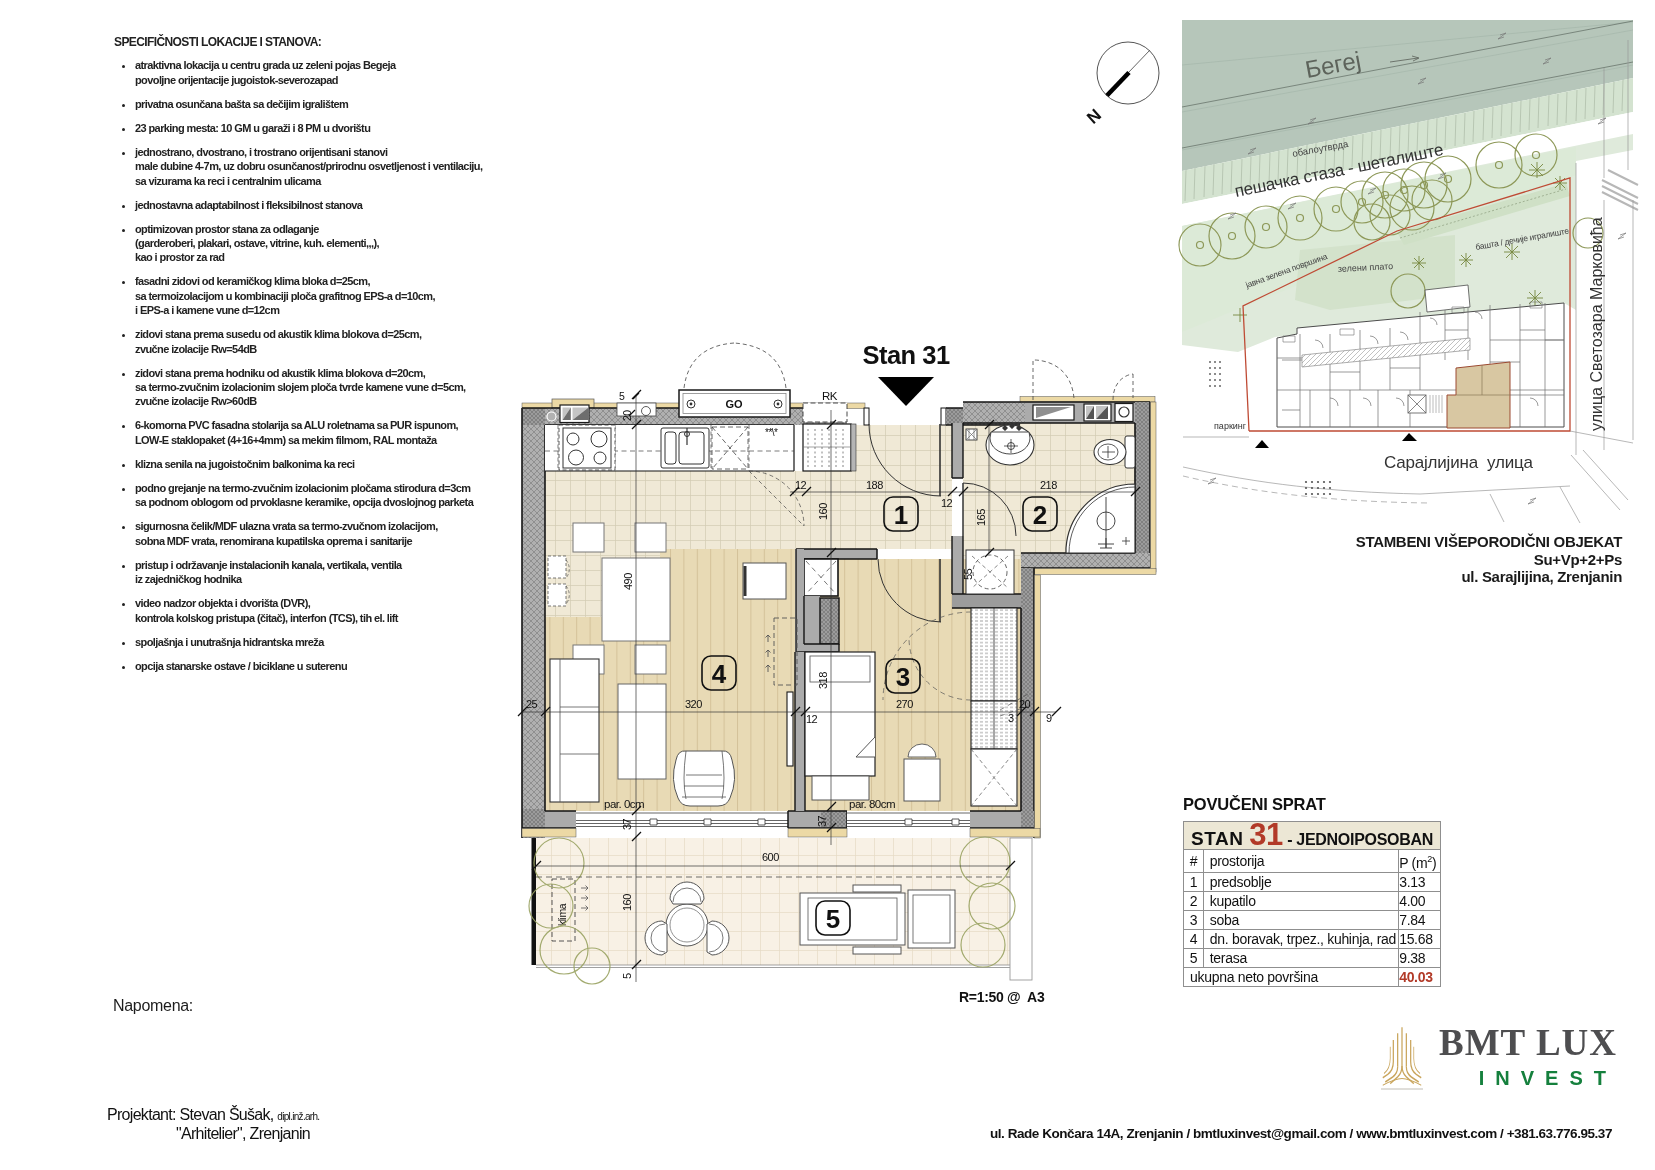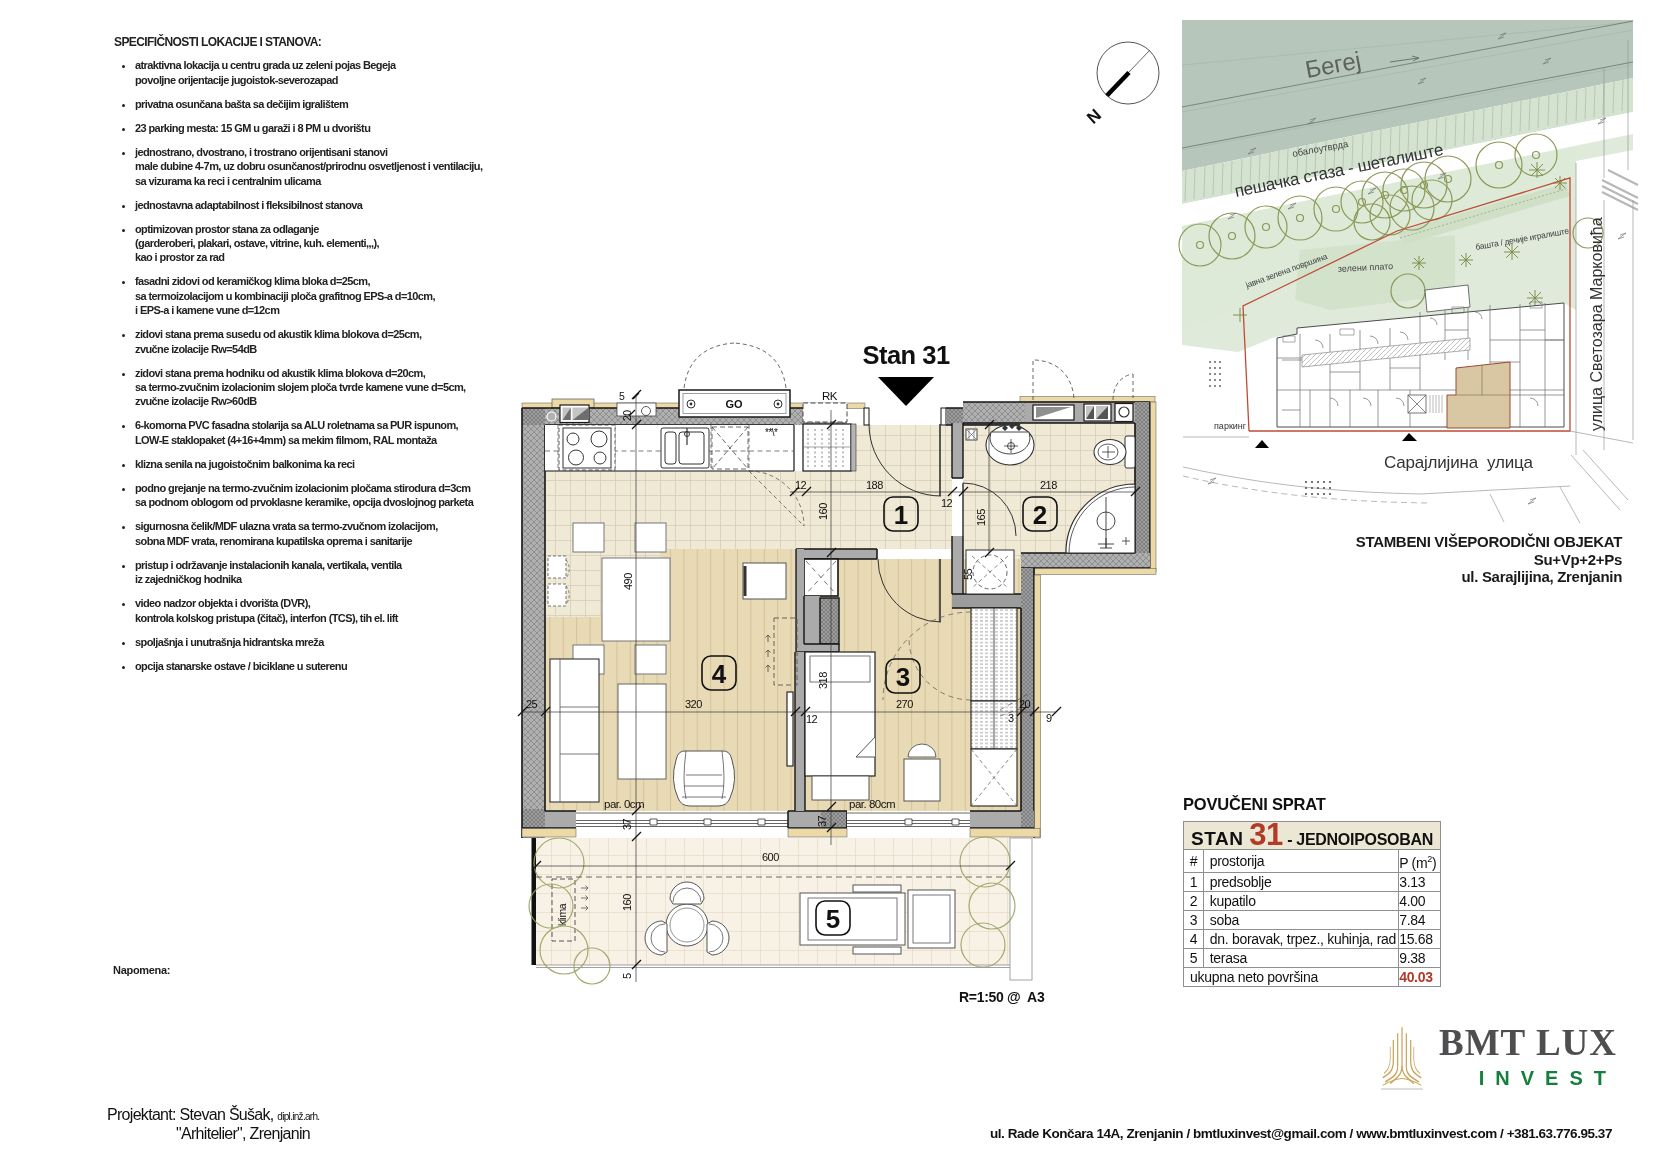--- a/index.html
+++ b/index.html
@@ -10,39 +10,39 @@
 #specs ul{margin:0;padding:0 0 0 21px;list-style:disc;}
 #specs li{margin-bottom:9.6px;}
 .rtxt{right:33px;top:533px;text-align:right;font-weight:bold;font-size:15px;line-height:17.6px;color:#1a1a1a;letter-spacing:-0.3px;}
 #pov{left:1183px;top:795px;font-weight:bold;font-size:16.5px;color:#111;letter-spacing:-0.2px;}
 #tbl{left:1183px;top:821px;width:258px;border:1px solid #777;border-collapse:collapse;font-size:14px;color:#111;letter-spacing:-0.3px;}
 #tbl td{border:1px solid #8f8f8f;padding:0 0 0 6px;height:18px;line-height:18px;}
 #tbl .hd{background:#ece7d5;text-align:center;padding:0 4px;height:24px;}
 #tbl .c{text-align:center;padding:0;}
 #tbl .n{padding:0;}
 .red{color:#b23a28;}
-#nap{left:113px;top:963px;font-size:11px;line-height:15px;color:#1d1d1d;letter-spacing:-0.3px;font-weight:bold;}
+#nap{left:113px;top:998px;font-size:16px;line-height:15px;color:#1d1d1d;letter-spacing:-0.3px;}
 #proj{left:107px;top:1107px;font-size:16px;line-height:16.5px;color:#111;letter-spacing:-0.7px;}
 #contact{right:43px;top:1126px;white-space:nowrap;text-align:right;font-weight:bold;font-size:13.5px;color:#111;letter-spacing:-0.45px;}
 #logotxt{left:1432px;top:1026px;width:185px;text-align:right;}
 #logotxt .l1{font-family:"Liberation Serif",serif;font-weight:bold;font-size:37px;line-height:34px;color:#4e4e50;letter-spacing:1px;}
 #logotxt .l2{font-size:20px;font-weight:bold;color:#15803d;letter-spacing:11px;margin-top:7px;text-indent:6px;}
 svg text{font-family:"Liberation Sans",sans-serif;}
 .dim{font-size:11px;fill:#111;letter-spacing:-0.5px;}
 .small{font-size:9px;fill:#333;}
 </style>
 </head>
 <body>
 
 <div id="specs" class="abs">
 <div class="tt">SPECIFIČNOSTI LOKACIJE I STANOVA:</div>
 <ul>
 <li>atraktivna lokacija u centru grada uz zeleni pojas Begeja<br>povoljne orijentacije jugoistok-severozapad</li>
 <li>privatna osunčana bašta sa dečijim igralištem</li>
-<li>23 parking mesta: 15 GM u garaži i 8 PM u dvorištu</li>
+<li>23 parking mesta: 10 GM u garaži i 8 PM u dvorištu</li>
 <li>jednostrano, dvostrano, i trostrano orijentisani stanovi<br>male dubine 4-7m, uz dobru osunčanost/prirodnu osvetljenost i ventilaciju,<br>sa vizurama ka reci i centralnim ulicama</li>
 <li>jednostavna adaptabilnost i fleksibilnost stanova</li>
 <li>optimizovan prostor stana za odlaganje<br>(garderoberi, plakari, ostave, vitrine, kuh. elementi,,,),<br>kao i prostor za rad</li>
 <li>fasadni zidovi od keramičkog klima bloka d=25cm,<br>sa termoizolacijom u kombinaciji ploča grafitnog EPS-a d=10cm,<br>i EPS-a i kamene vune d=12cm</li>
 <li>zidovi stana prema susedu od akustik klima blokova d=25cm,<br>zvučne izolacije Rw=54dB</li>
 <li>zidovi stana prema hodniku od akustik klima blokova d=20cm,<br>sa termo-zvučnim izolacionim slojem ploča tvrde kamene vune d=5cm,<br>zvučne izolacije Rw&gt;60dB</li>
 <li>6-komorna PVC fasadna stolarija sa ALU roletnama sa PUR ispunom,<br>LOW-E staklopaket (4+16+4mm) sa mekim filmom, RAL montaža</li>
 <li>klizna senila na jugoistočnim balkonima ka reci</li>
 <li>podno grejanje na termo-zvučnim izolacionim pločama stirodura d=3cm<br>sa podnom oblogom od prvoklasne keramike, opcija dvoslojnog parketa</li>
 <li>sigurnosna čelik/MDF ulazna vrata sa termo-zvučnom izolacijom,<br>sobna MDF vrata, renomirana kupatilska oprema i sanitarije</li>

